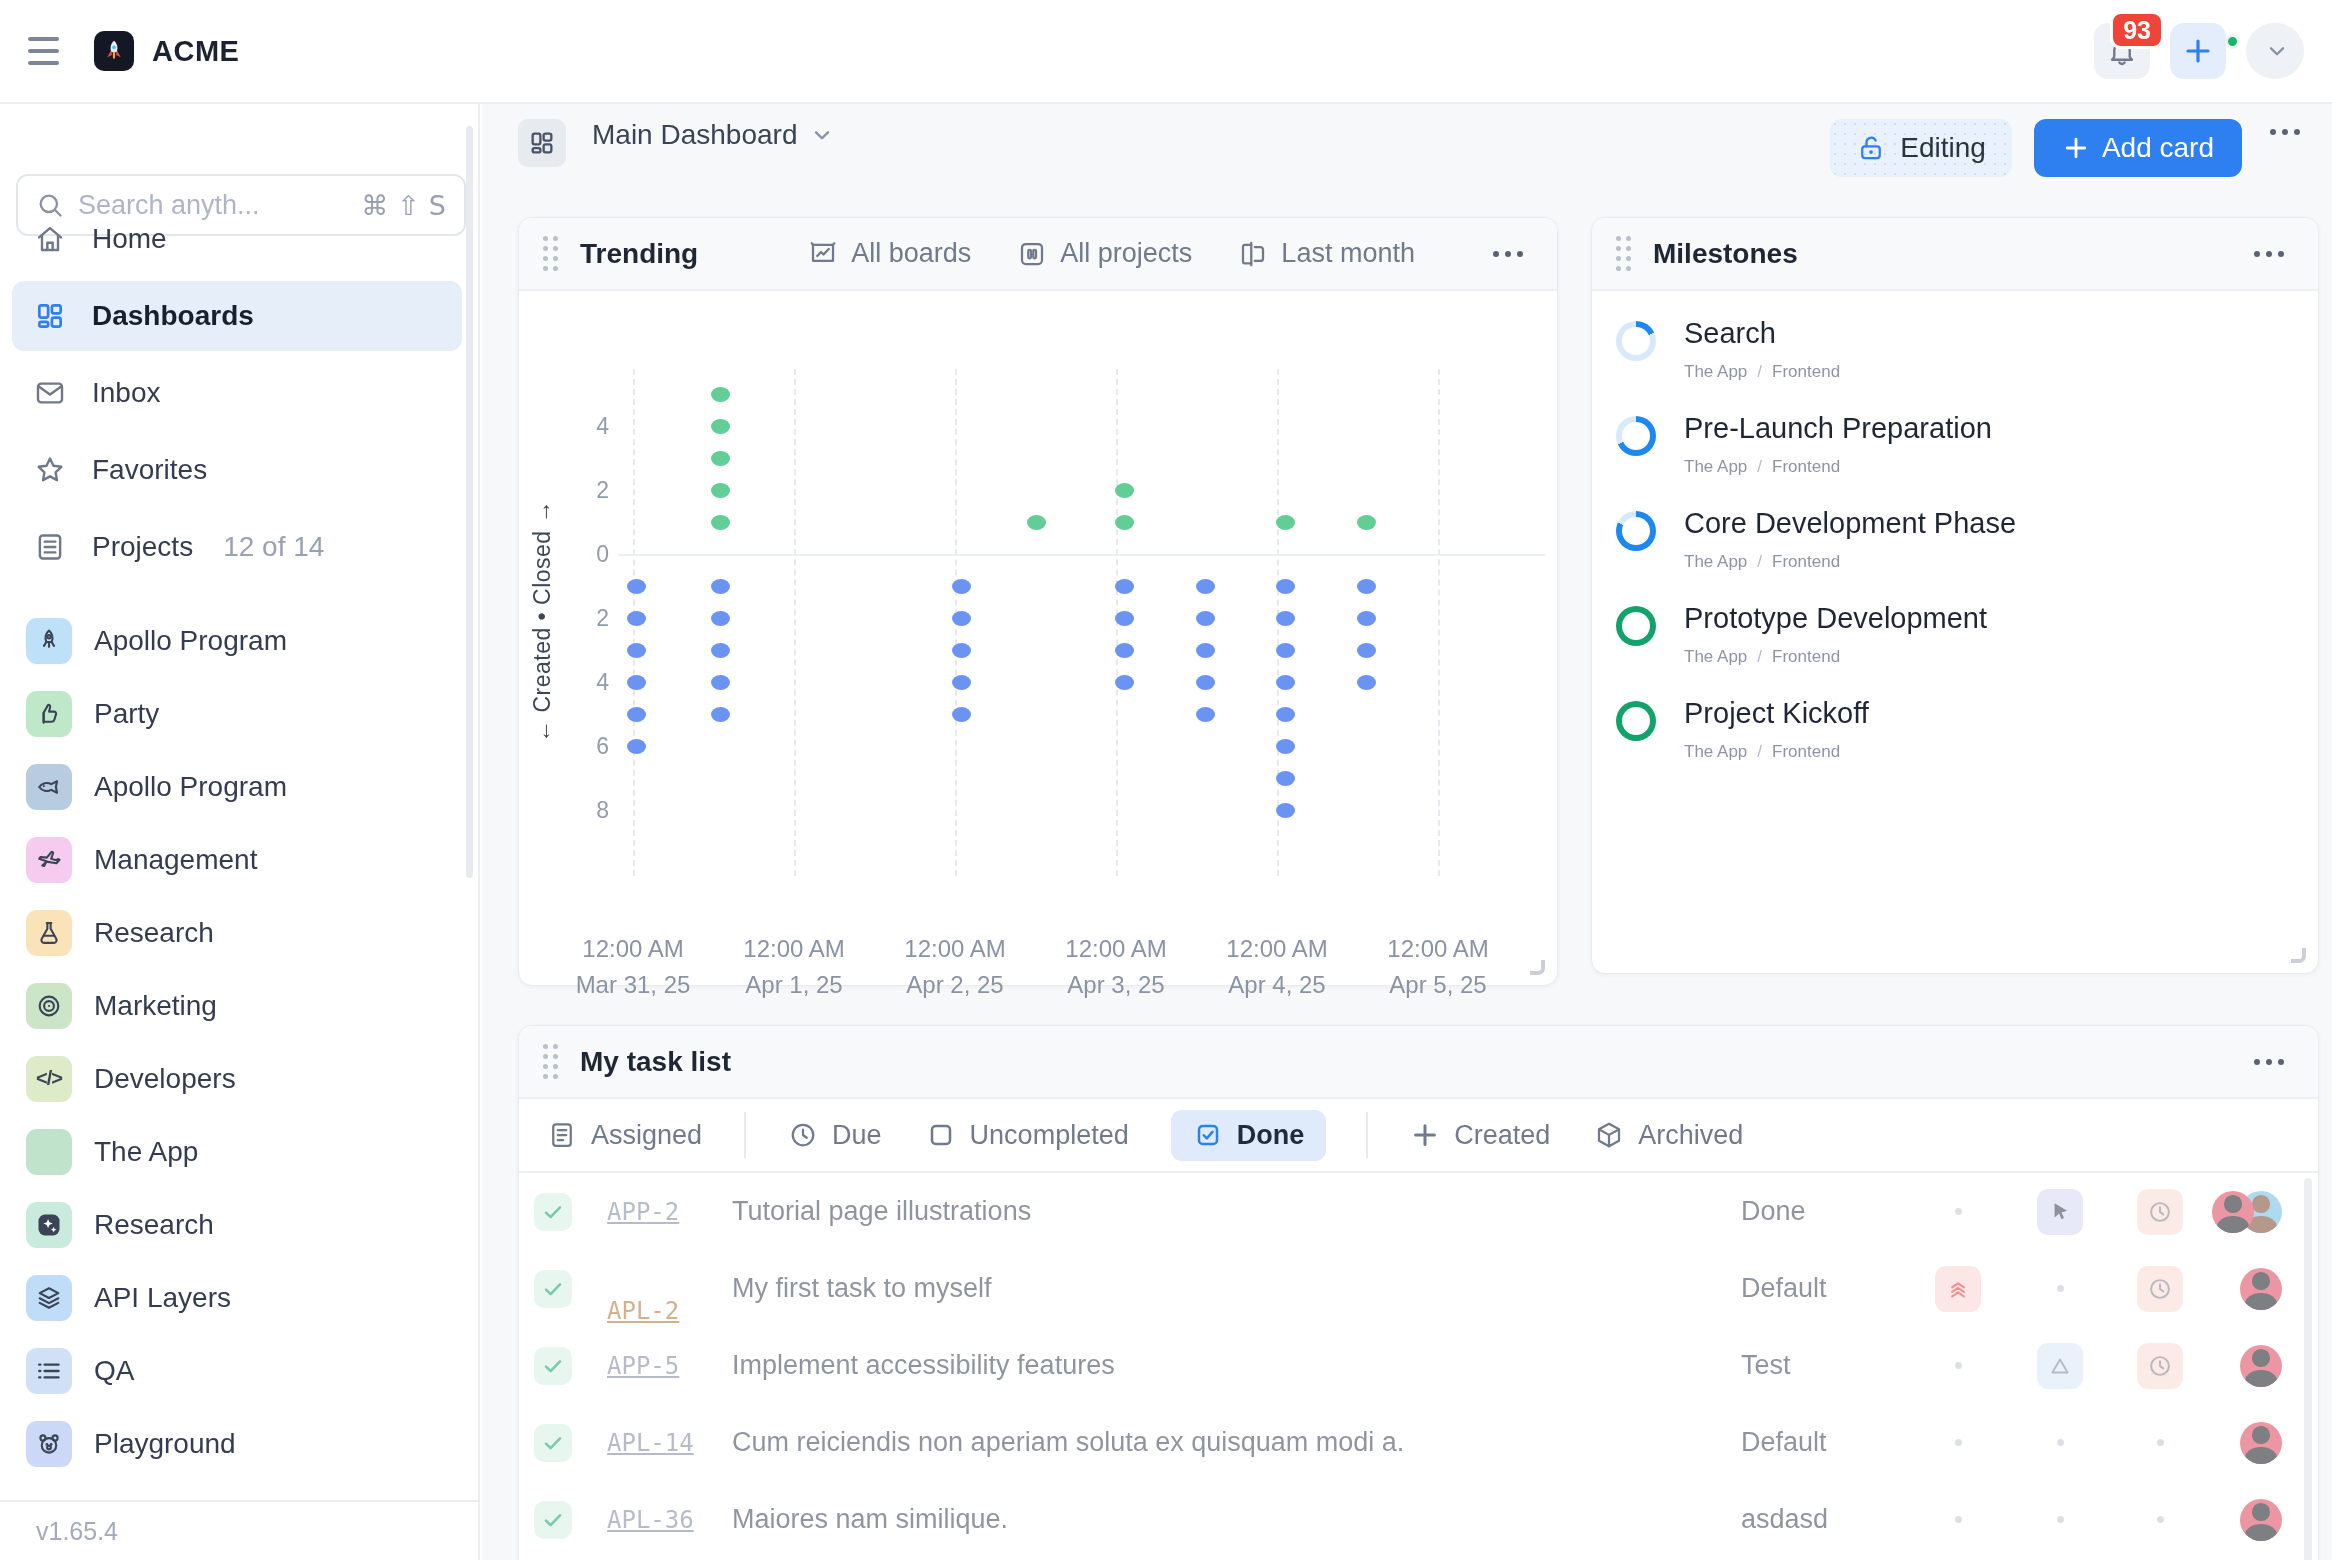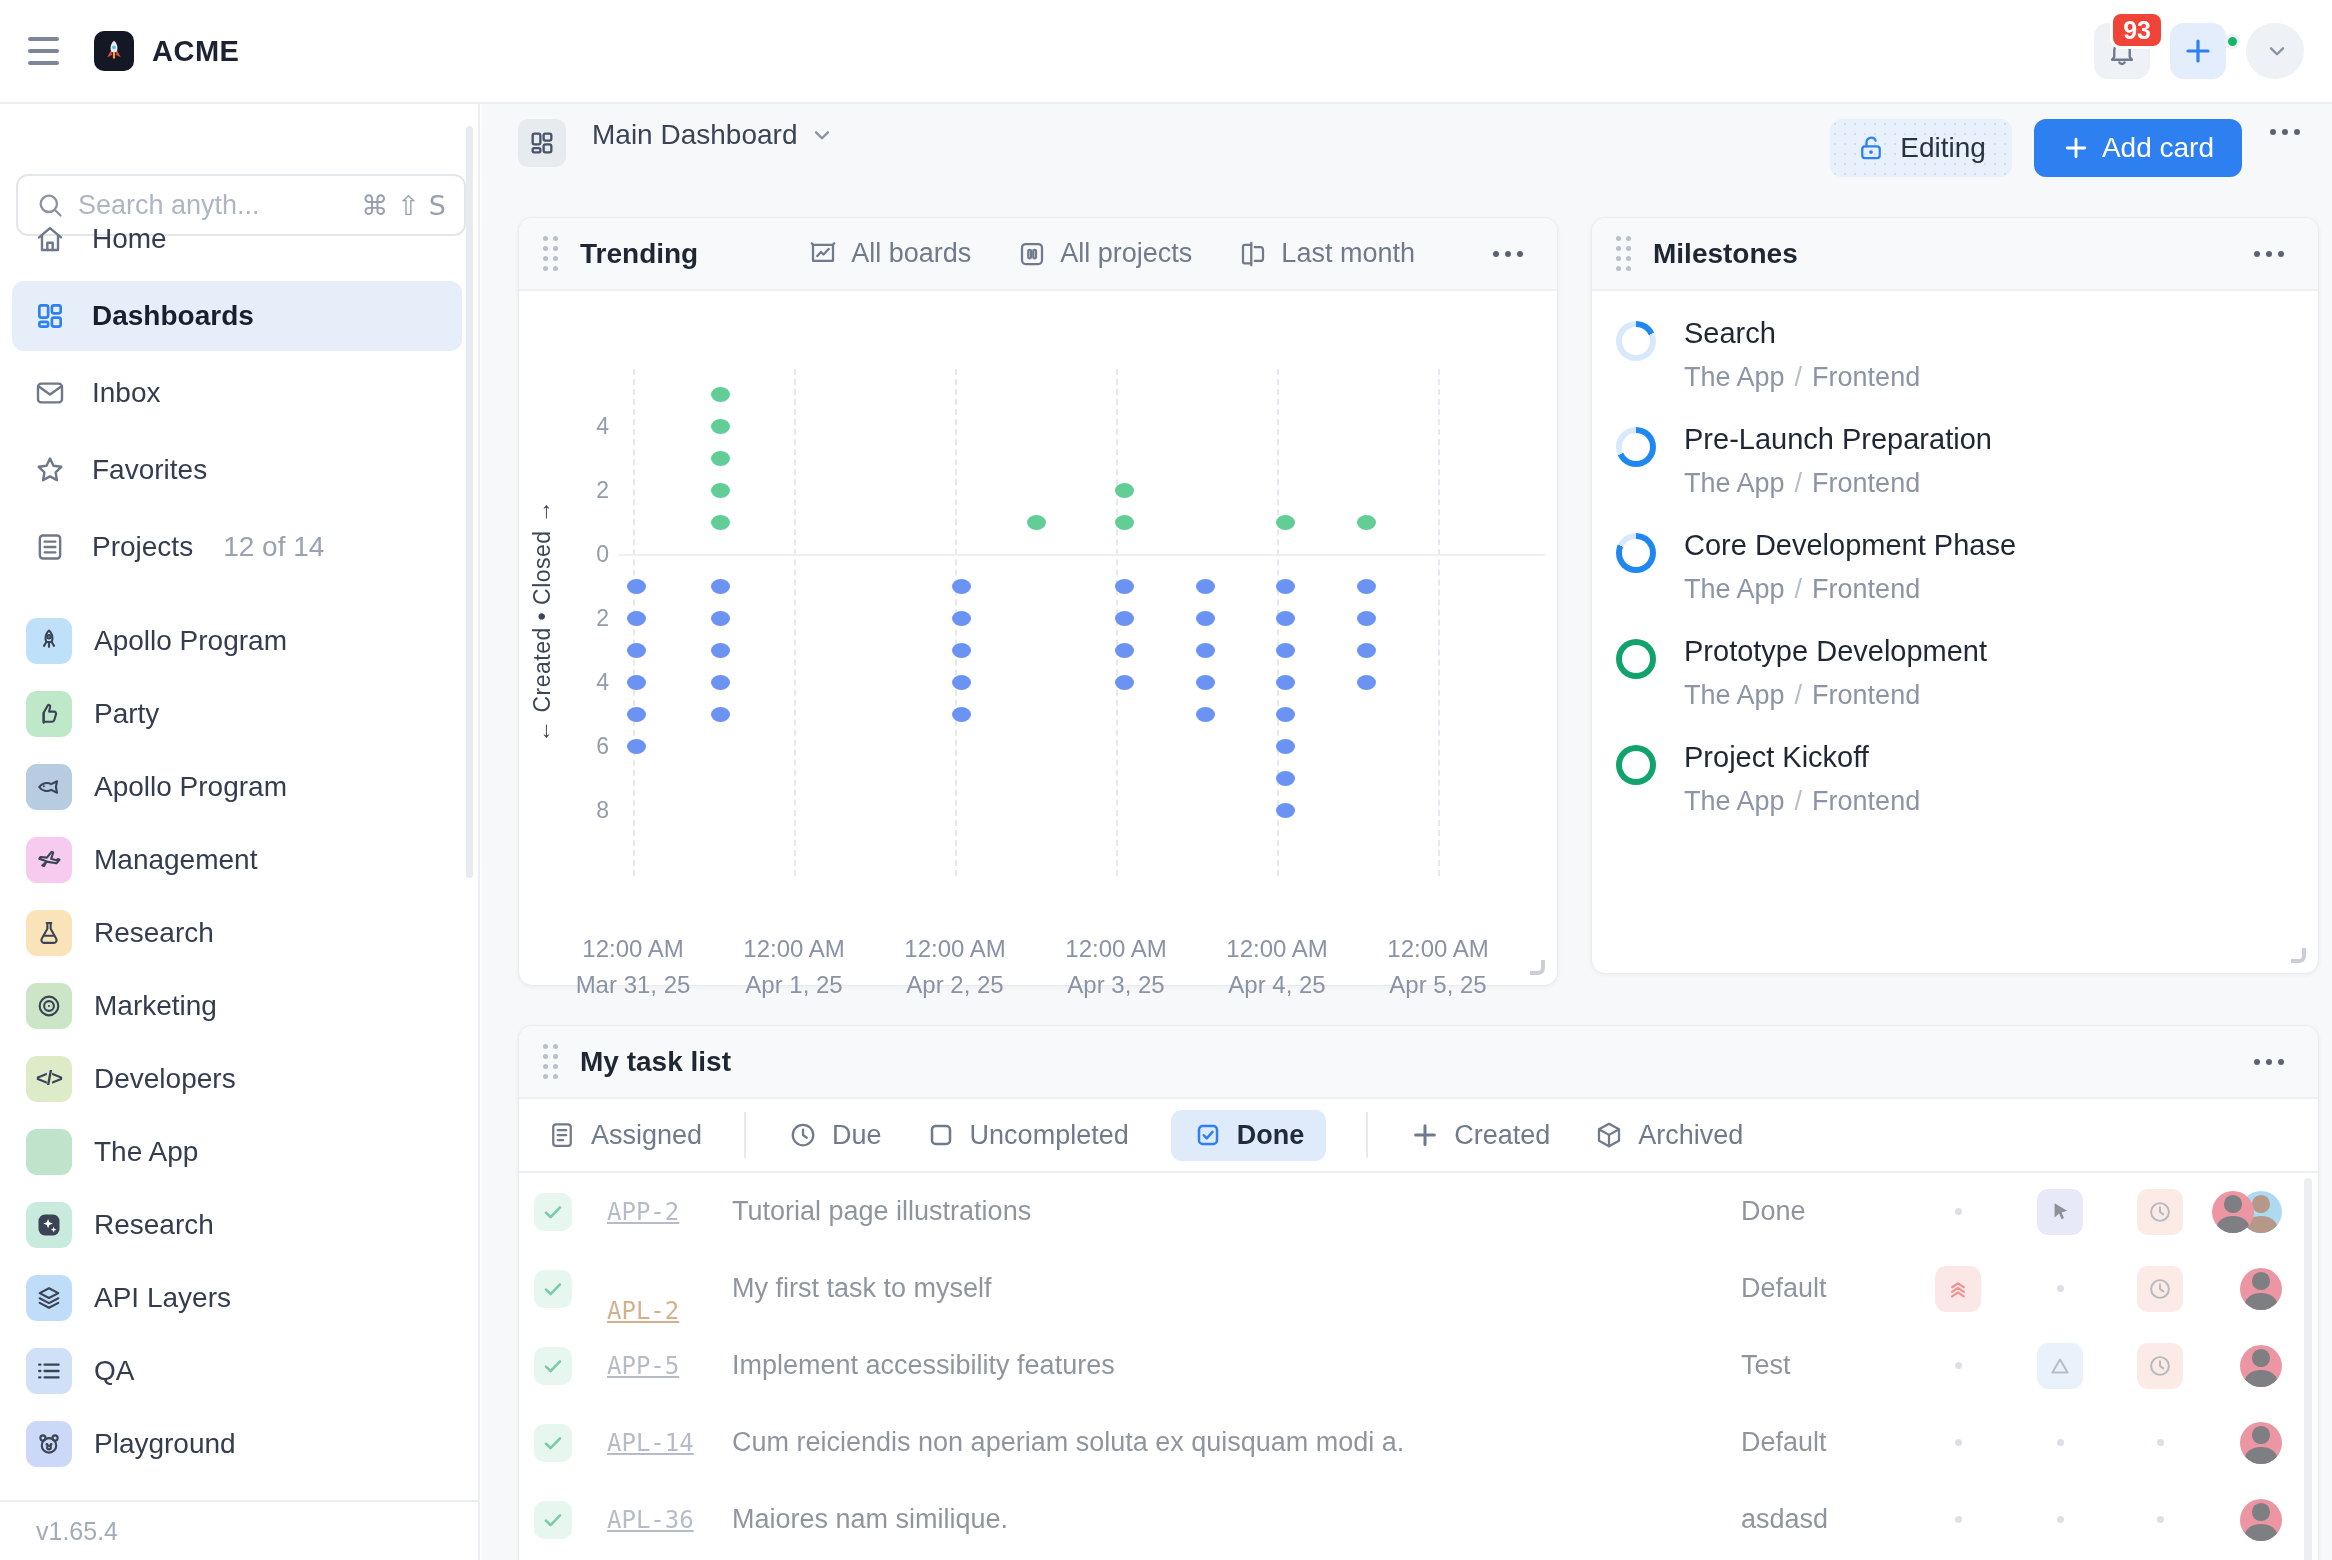--- a/index.html
+++ b/index.html
@@ -104,21 +104,21 @@
           display:flex; align-items:center; justify-content:center; font-size:23px; color:#3C4654; letter-spacing:.5px; }
   .dot { position:absolute; width:19px; height:15px; border-radius:50%; }
 
   
   .milestones { left:1109px; top:113px; width:728px; height:757px; }
   .ms-list { position:absolute; left:0; right:0; top:75px; padding:24px 24px 0 24px; }
   .ms-item { display:flex; gap:28px; margin-bottom:30px; cursor:pointer; }
   .ring { width:40px; height:40px; border-radius:50%; position:relative; margin-top:4px; flex:none; }
   .ring::after { content:''; position:absolute; inset:6px; border-radius:50%; background:#fff; }
   .ms-name { font-size:29px; color:#1F2735; }
-  .ms-sub { font-size:27px; color:#8C95A6; margin-top:12px; }
+  .ms-sub { font-size:17px; color:#8C95A6; margin-top:12px; }
   .ms-sub .sl { color:#B6BDC9; padding:0 10px; }
 
   
   .tasks { left:36px; top:921px; width:1801px; height:620px; border-radius:14px 14px 0 0; }
   .tabbar { height:74px; display:flex; align-items:center; padding:0 26px; gap:40px;
             border-bottom:2px solid #EEF0F3; background:#fff; }
   .tab { display:flex; align-items:center; gap:14px; font-size:27px; color:#6F7A8C; cursor:pointer; padding:10px 2px; }
   .tab .ico { width:30px; height:30px; }
   .tab.active { background:#DFEBFB; border-radius:11px; padding:10px 22px; color:#212B3A; font-weight:bold; }
   .tab.active .ico { color:#2E7FF0; }

